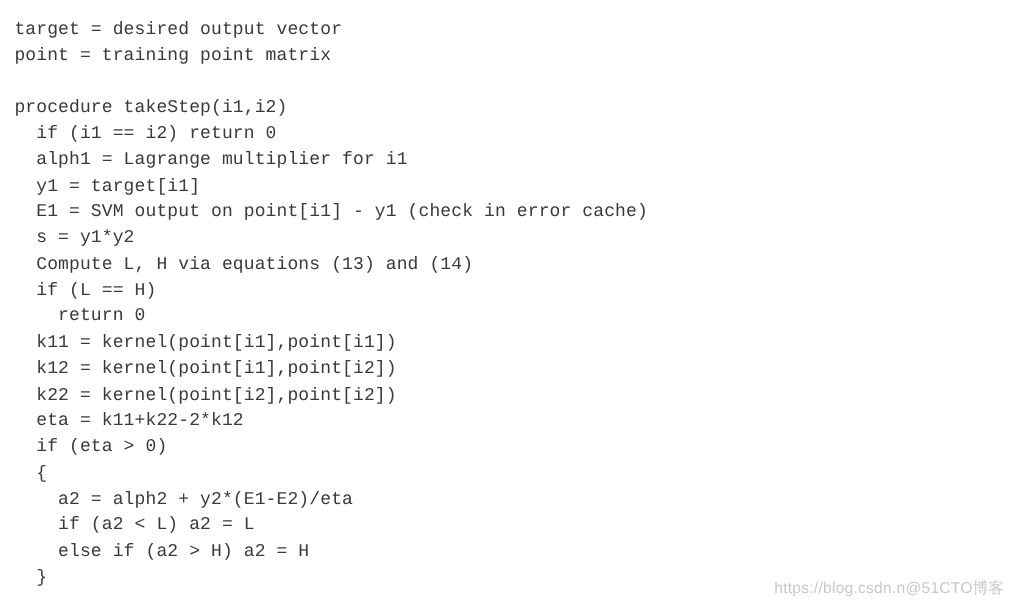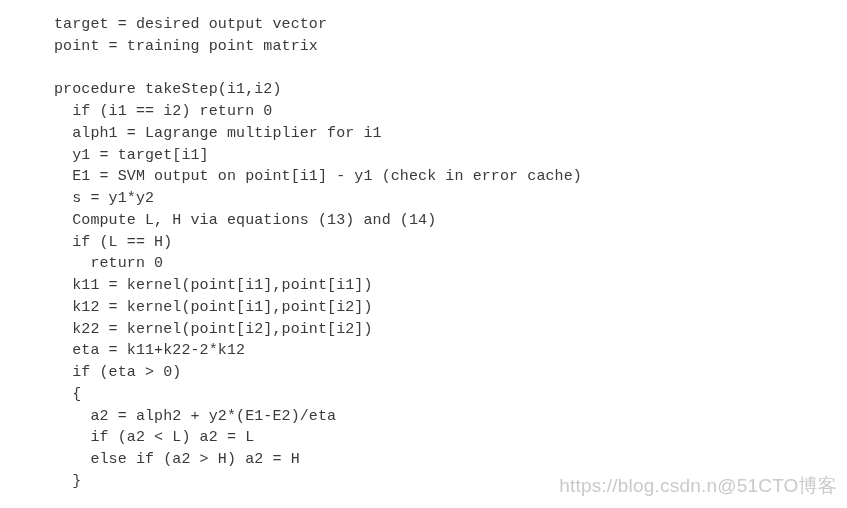--- a/index.html
+++ b/index.html
@@ -12,28 +12,27 @@
     color: #3a3a3a;
     width: 847px;
     height: 508px;
     box-sizing: border-box;
     position: relative;
     overflow: hidden;
   }
   .code-block {
     white-space: pre;
     letter-spacing: 0.1px;
-    margin-left: 42px;
   }
   .watermark {
     position: absolute;
     right: 10px;
     bottom: 8px;
     font-family: Arial, sans-serif;
-    font-size: 19px;
+    font-size: 13px;
     color: #c9c9c9;
     letter-spacing: 0.2px;
     pointer-events: none;
   }
 </style>
 </head>
 <body>
 
 <div class="code-block"><div>target = desired output vector</div><div>point = training point matrix</div><div>&nbsp;</div><div>procedure takeStep(i1,i2)</div><div>  if (i1 == i2) return 0</div><div>  alph1 = Lagrange multiplier for i1</div><div>  y1 = target[i1]</div><div>  E1 = SVM output on point[i1] - y1 (check in error cache)</div><div>  s = y1*y2</div><div>  Compute L, H via equations (13) and (14)</div><div>  if (L == H)</div><div>    return 0</div><div>  k11 = kernel(point[i1],point[i1])</div><div>  k12 = kernel(point[i1],point[i2])</div><div>  k22 = kernel(point[i2],point[i2])</div><div>  eta = k11+k22-2*k12</div><div>  if (eta &gt; 0)</div><div>  {</div><div>    a2 = alph2 + y2*(E1-E2)/eta</div><div>    if (a2 &lt; L) a2 = L</div><div>    else if (a2 &gt; H) a2 = H</div><div>  }</div></div>
 

